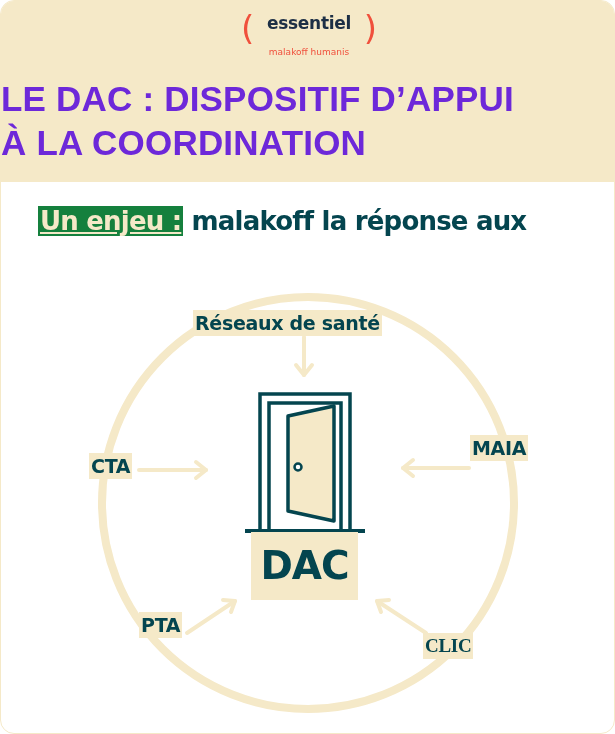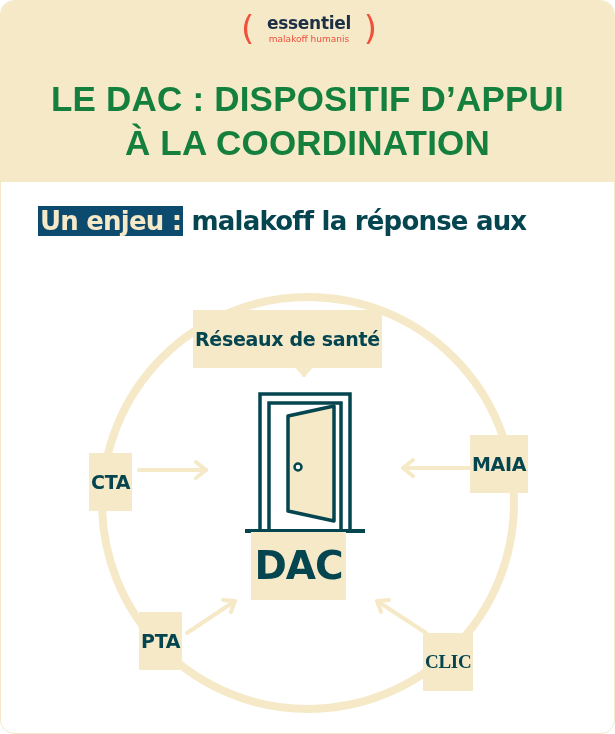--- a/index.html
+++ b/index.html
@@ -16,40 +16,40 @@
   }
   .logo .paren {
     position: absolute; top: 2px; font-size: 34px; color: #f0503c; font-weight: normal; line-height: 38px;
   }
   .logo .paren.l { left: 2px; }
   .logo .paren.r { right: 2px; }
   .logo .l1, .logo .l2 {
     display: block; font-weight: bold; color: #1d2f45; font-size: 17px; line-height: 17px; letter-spacing: -0.3px;
   }
   .logo .l1 { margin-top: 8px; }
-  .logo .l3 { display: block; color: #f0503c; font-size: 9px; line-height: 12px; margin-top: 1px; }
+  .logo .l3 { display: block; color: #f0503c; font-size: 9px; line-height: 12px; margin-top: 14px; }
   .title {
-    position: absolute; left: 0; top: 76px; width: 100%; text-align: center;
+    position: absolute; left: 0; top: 76px; width: 100%; 
     font-family: "Liberation Sans", sans-serif; font-weight: bold; font-size: 35px; line-height: 44px;
-    color: #15803d; letter-spacing: 0.2px;
+    color: #6d28d9; letter-spacing: 0.2px;
   }
   .subtitle {
     position: absolute; left: 37px; top: 203px; width: 560px;
     font-family: "DejaVu Sans", sans-serif; font-weight: bold; font-size: 26px; line-height: 35px;
     color: #04454f; letter-spacing: -0.8px;
   }
-  .subtitle .hl { background: #0c4a6e; color: #f5e9c8; padding: 0 2px; }
+  .subtitle .hl { background: #15803d; color: #f5e9c8; padding: 0 2px; text-decoration: underline; }
   svg.diagram { position: absolute; left: 0; top: 0; }
   .label {
     position: absolute; background: #f5e9c8; color: #04454f;
     font-family: "DejaVu Sans", sans-serif; font-weight: bold; font-size: 19px; line-height: 26px;
-    padding: 16px 2px; letter-spacing: -0.3px; white-space: nowrap; text-align: center;
+    padding: 0 2px; letter-spacing: -0.3px; white-space: nowrap; text-align: center;
   }
   .dac-box {
-    position: absolute; left: 250px; top: 531px; width: 95px; height: 68px; background: #f5e9c8;
+    position: absolute; left: 250px; top: 531px; width: 107px; height: 68px; background: #f5e9c8;
     color: #04454f; font-family: "DejaVu Sans", sans-serif; font-weight: bold; font-size: 39px;
     line-height: 68px; text-align: center; letter-spacing: -1px;
   }
 </style>
 </head>
 <body>
 
 <div class="card">
   <div class="header">
     <div class="logo">

